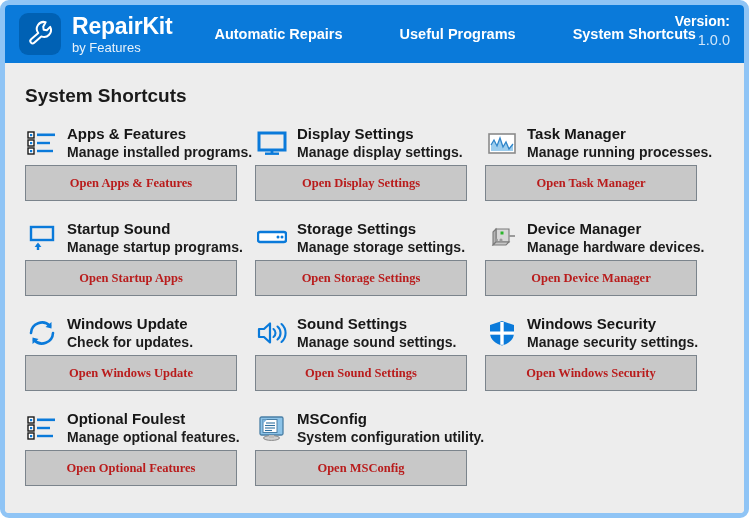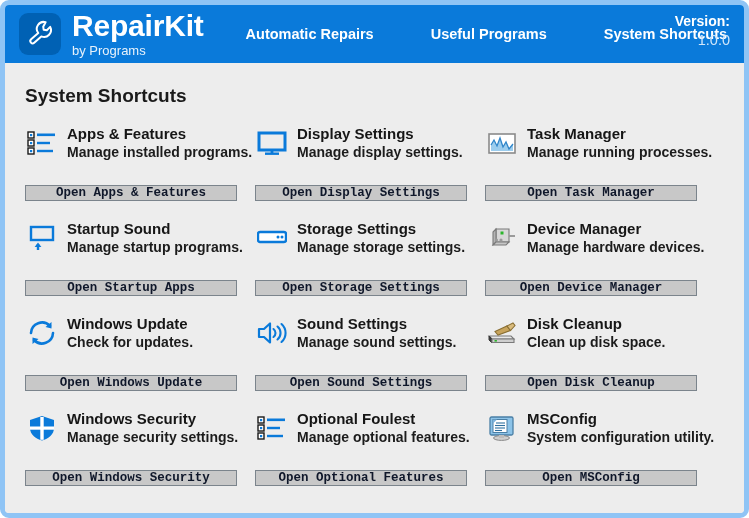--- a/index.html
+++ b/index.html
@@ -51,21 +51,21 @@
     display: flex;
     align-items: center;
     justify-content: center;
     flex: 0 0 auto;
   }
   #brand-text {
     margin-left: 11px;
     line-height: 1;
   }
   #brand-title {
-    font-size: 30px;
+    font-size: 23px;
     font-weight: bold;
     color: #ffffff;
     letter-spacing: -0.2px;
     display: block;
   }
   #brand-sub {
     font-size: 13px;
     color: #e8f2fb;
     display: block;
     margin-top: 3px;
@@ -167,26 +167,26 @@
     color: #1c1c1c;
     line-height: 15px;
     margin-top: 3px;
     white-space: nowrap;
   }
   .card-btn {
     position: absolute;
     left: 0;
     bottom: 0;
     width: 212px;
-    height: 16px;
+    height: 36px;
     box-sizing: border-box;
     background: #c8c8c8;
     border: 1px solid #7b848c;
-    color: #0f172a;
-    font-family: Liberation Mono, monospace;
+    color: #b91c1c;
+    font-family: Liberation Serif, serif;
     font-size: 12.5px;
     font-weight: bold;
     cursor: pointer;
     padding: 0;
   }
 </style>
 </head>
 <body>
 
 <div id="app-window">
@@ -196,21 +196,21 @@
     <div id="brand">
       <div id="logo-box">
         <span>
           <svg width="28" height="28" viewBox="0 0 28 28">
             <path d="M19.6 4.2a6.9 6.9 0 0 0-7.3 10.9L5.1 21.3a2.3 2.3 0 0 0 3.1 3.4l7.1-6.3a6.9 6.9 0 0 0 8.9-9.5l-3.4 3.4-3.1-.5-.5-3.1z" fill="none" stroke="#ffffff" stroke-width="2" stroke-linejoin="round" stroke-linecap="round"></path>
           </svg>
         </span>
       </div>
       <div id="brand-text">
         <span id="brand-title">RepairKit</span>
-        <span id="brand-sub">by Programs</span>
+        <span id="brand-sub">by Features</span>
       </div>
     </div>
 
     <div id="nav">
       <div class="nav-item">Automatic Repairs</div>
       <div class="nav-item">Useful Programs</div>
       <div class="nav-item">System Shortcuts</div>
     </div>
 
     <div id="version-block">
@@ -365,39 +365,20 @@
             </svg>
           </span>
           <span class="card-text">
             <span class="card-title">Sound Settings</span>
             <span class="card-desc">Manage sound settings.</span>
           </span>
         </div>
         <button class="card-btn">Open Sound Settings</button>
       </div>
 
-      <div class="card">
-        <div class="card-head">
-          <span class="card-icon">
-            <svg width="30" height="28" viewBox="0 0 30 28">
-              <path d="M2 17 L24 17 L27 20 L5 20 Z" fill="#e8e8e8" stroke="#7a7a7a" stroke-width="1.1"></path>
-              <path d="M2 17 L2 21 L5 24 L5 20 Z" fill="#3a3a3a" stroke="#3a3a3a" stroke-width="1"></path>
-              <path d="M5 20 L27 20 L27 23.5 L5 23.5 Z" fill="#cfcfcf" stroke="#7a7a7a" stroke-width="1.1"></path>
-              <rect x="7.5" y="21" width="2.4" height="1.6" fill="#2bb62b"></rect>
-              <path d="M8 12.5 L20 7 L23.5 11.5 L11 16 Z" fill="#c8a45c" stroke="#8a6f33" stroke-width="1.1"></path>
-              <path d="M20 7 L26 4 L28 6.5 L23.5 11.5 Z" fill="#d9bb7c" stroke="#8a6f33" stroke-width="1.1"></path>
-            </svg>
-          </span>
-          <span class="card-text">
-            <span class="card-title">Disk Cleanup</span>
-            <span class="card-desc">Clean up disk space.</span>
-          </span>
-        </div>
-        <button class="card-btn">Open Disk Cleanup</button>
-      </div>
 
       <div class="card">
         <div class="card-head">
           <span class="card-icon">
             <svg width="30" height="28" viewBox="0 0 30 28">
               <path d="M15 2 L27 6 L27 14 C27 20.5 21.5 24.8 15 26.5 C8.5 24.8 3 20.5 3 14 L3 6 Z" fill="#0a7ada"></path>
               <rect x="13.3" y="3" width="3.4" height="22.8" fill="#ffffff"></rect>
               <rect x="3" y="12.5" width="24" height="3.2" fill="#ffffff"></rect>
             </svg>
           </span>

